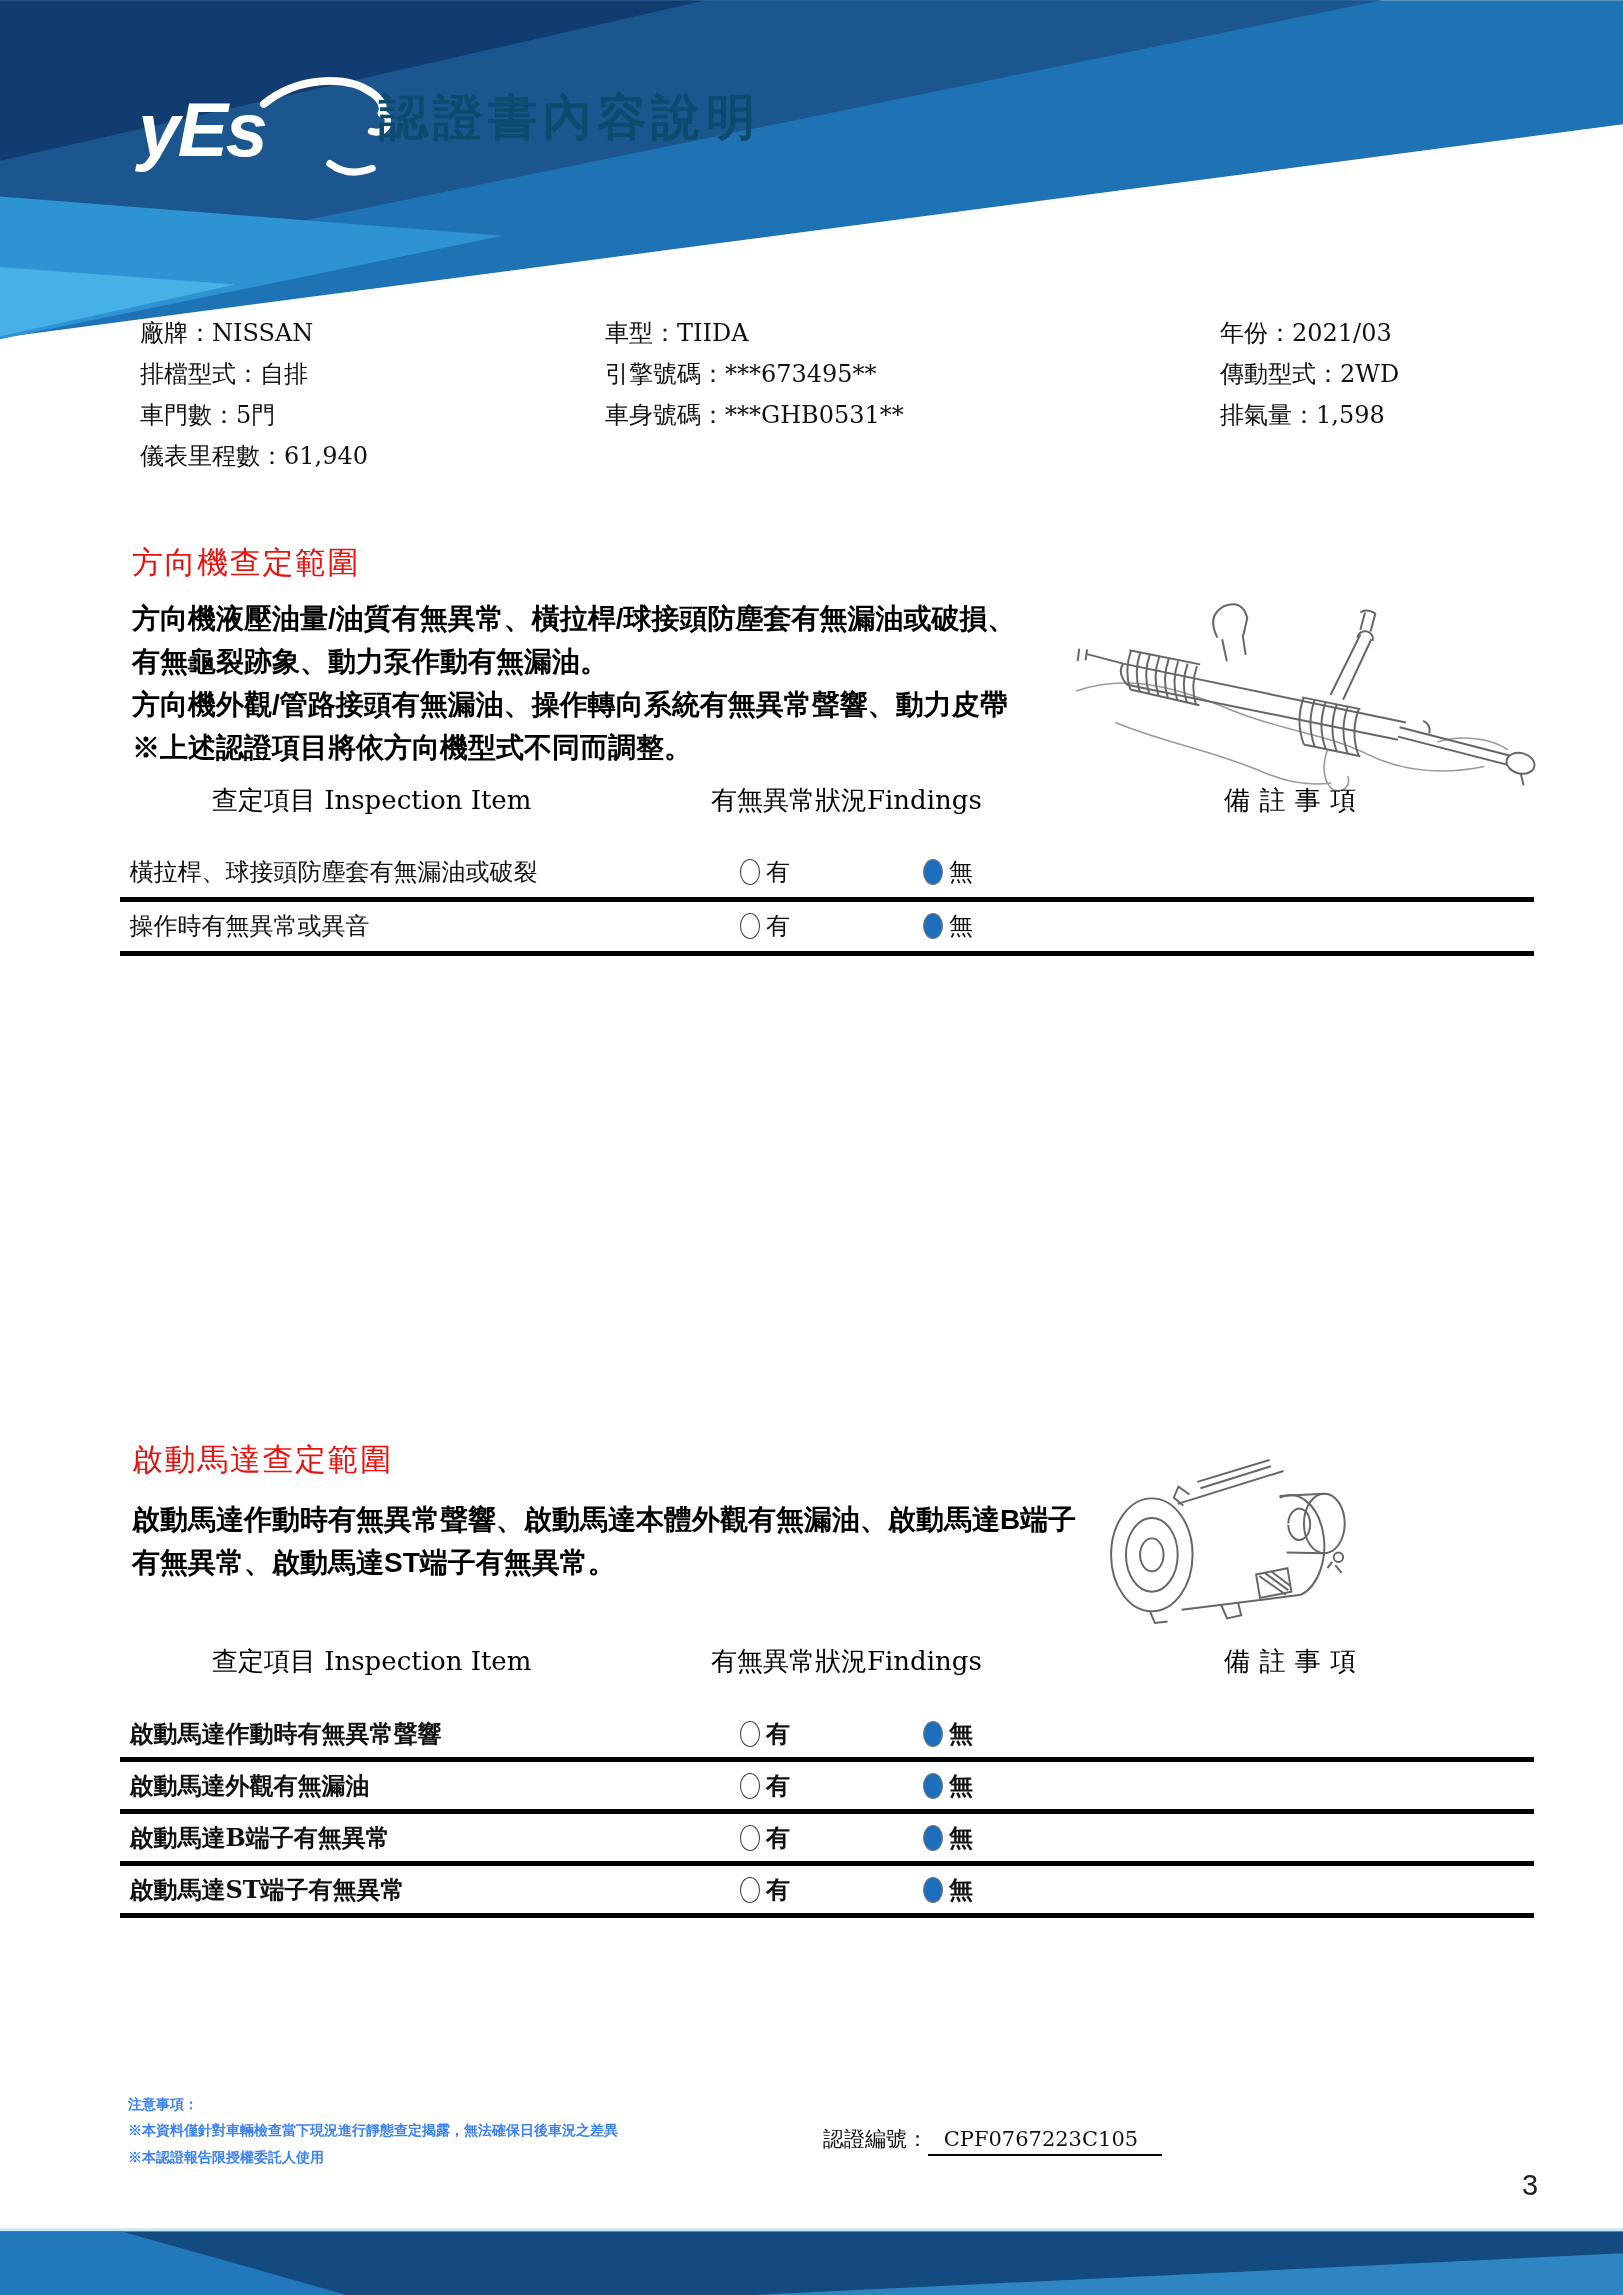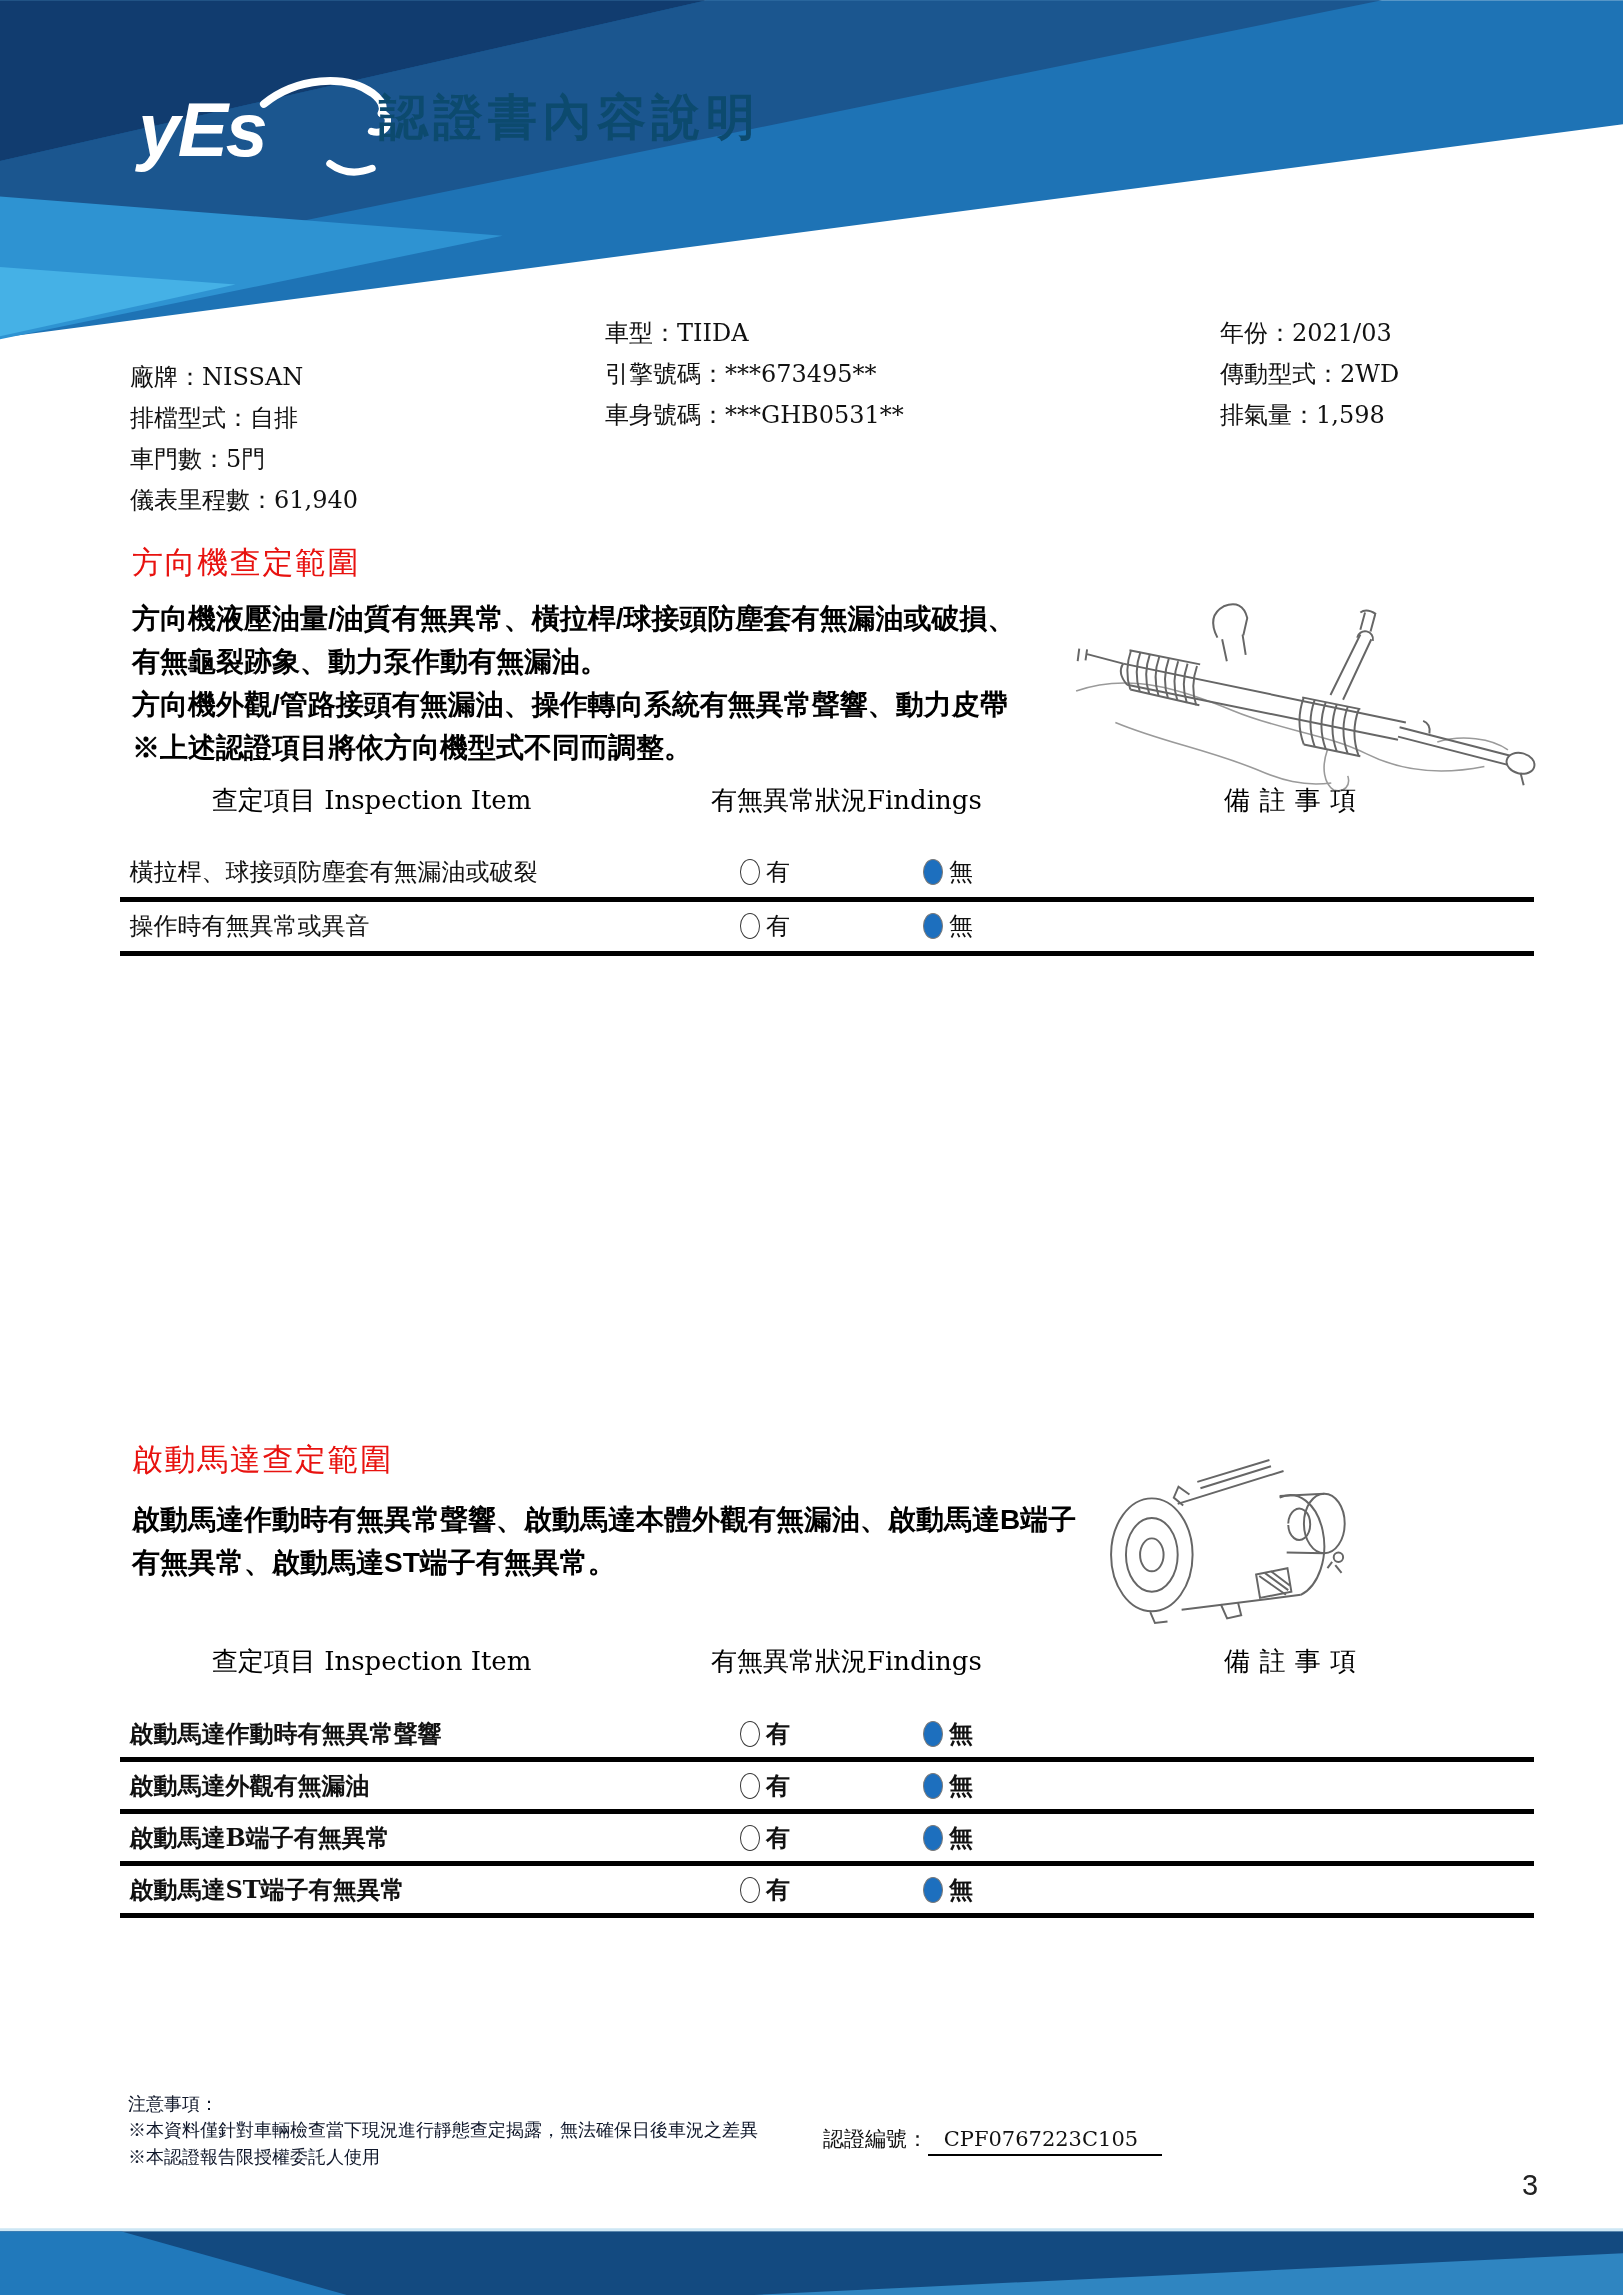--- a/index.html
+++ b/index.html
@@ -6,43 +6,43 @@
   #page{position:relative;width:1623px;height:2295px;background:#ffffff;overflow:hidden;
         font-family:"DejaVu Serif","Liberation Serif",serif;color:#111;}
   .abs{position:absolute;}
   
   #header-svg{position:absolute;left:0;top:0;}
   #page-title{position:absolute;left:379px;top:85px;font-family:"Liberation Sans",sans-serif;
               font-weight:bold;font-size:49px;letter-spacing:5.5px;color:#0c4a6e;}
   
   .vcol{position:absolute;top:313px;}
   .vcol .vline{height:41px;line-height:41px;font-size:24px;white-space:nowrap;}
-  #vcol1{left:130px;margin-top:44px;} #vcol2{left:605px;} #vcol3{left:1220px;}
+  #vcol1{left:140px;} #vcol2{left:605px;} #vcol3{left:1220px;}
   
   .sec-heading{position:absolute;left:132px;font-family:"Liberation Sans",sans-serif;
                font-weight:normal;font-size:31px;color:#e8120f;letter-spacing:1.6px;}
   .sec-desc{position:absolute;left:132px;width:997px;font-family:"Liberation Sans",sans-serif;
             font-weight:bold;font-size:28px;line-height:43px;color:#000;}
   .sec-desc div{white-space:nowrap;}
   
   .thead{position:absolute;font-size:26px;white-space:nowrap;color:#000;}
   .thead.c1{left:212px;} .thead.c2{left:711px;} .thead.c3{left:1224px;letter-spacing:9.4px;}
   .insp-table{position:absolute;left:120px;width:1414px;}
   .insp-row{position:relative;border-bottom:5.5px solid #000;}
   .t1 .insp-row{height:49px;}
   .t2 .insp-row{height:47px;font-weight:bold;}
   .insp-row .item{position:absolute;left:9.4px;top:7.9px;font-size:24px;white-space:nowrap;}
   .opt{position:absolute;top:7.9px;display:flex;align-items:center;gap:5.5px;}
   .opt.o-yes{left:620px;} .opt.o-no{left:803px;}
   .rb{width:20.4px;height:26px;border:1.6px solid #3a3a3a;border-radius:50%;background:#fff;box-sizing:border-box;}
   .rb.filled{background:#1d6fbe;border-color:#7a7a7a;}
   .optlab{font-size:24px;}
   
-  .notice{position:absolute;left:128px;font-family:"Liberation Sans",sans-serif;font-weight:normal;
-          font-size:18px;line-height:27px;color:#0f172a;white-space:nowrap;}
+  .notice{position:absolute;left:128px;font-family:"Liberation Sans",sans-serif;font-weight:bold;
+          font-size:14px;line-height:27px;color:#3b82f6;white-space:nowrap;}
   #cert-line{position:absolute;left:823px;top:2125px;font-size:21px;white-space:nowrap;}
   #cert-number{border-bottom:2.4px solid #000;padding:0 23.6px 3.1px 15.7px;}
   #page-number{position:absolute;left:1522px;top:2169px;font-family:"Liberation Sans",sans-serif;
                font-size:29px;color:#222;}
   #footer-svg{position:absolute;left:0;top:2228px;}
   .illu{position:absolute;}
 </style>
 </head>
 <body>
 

